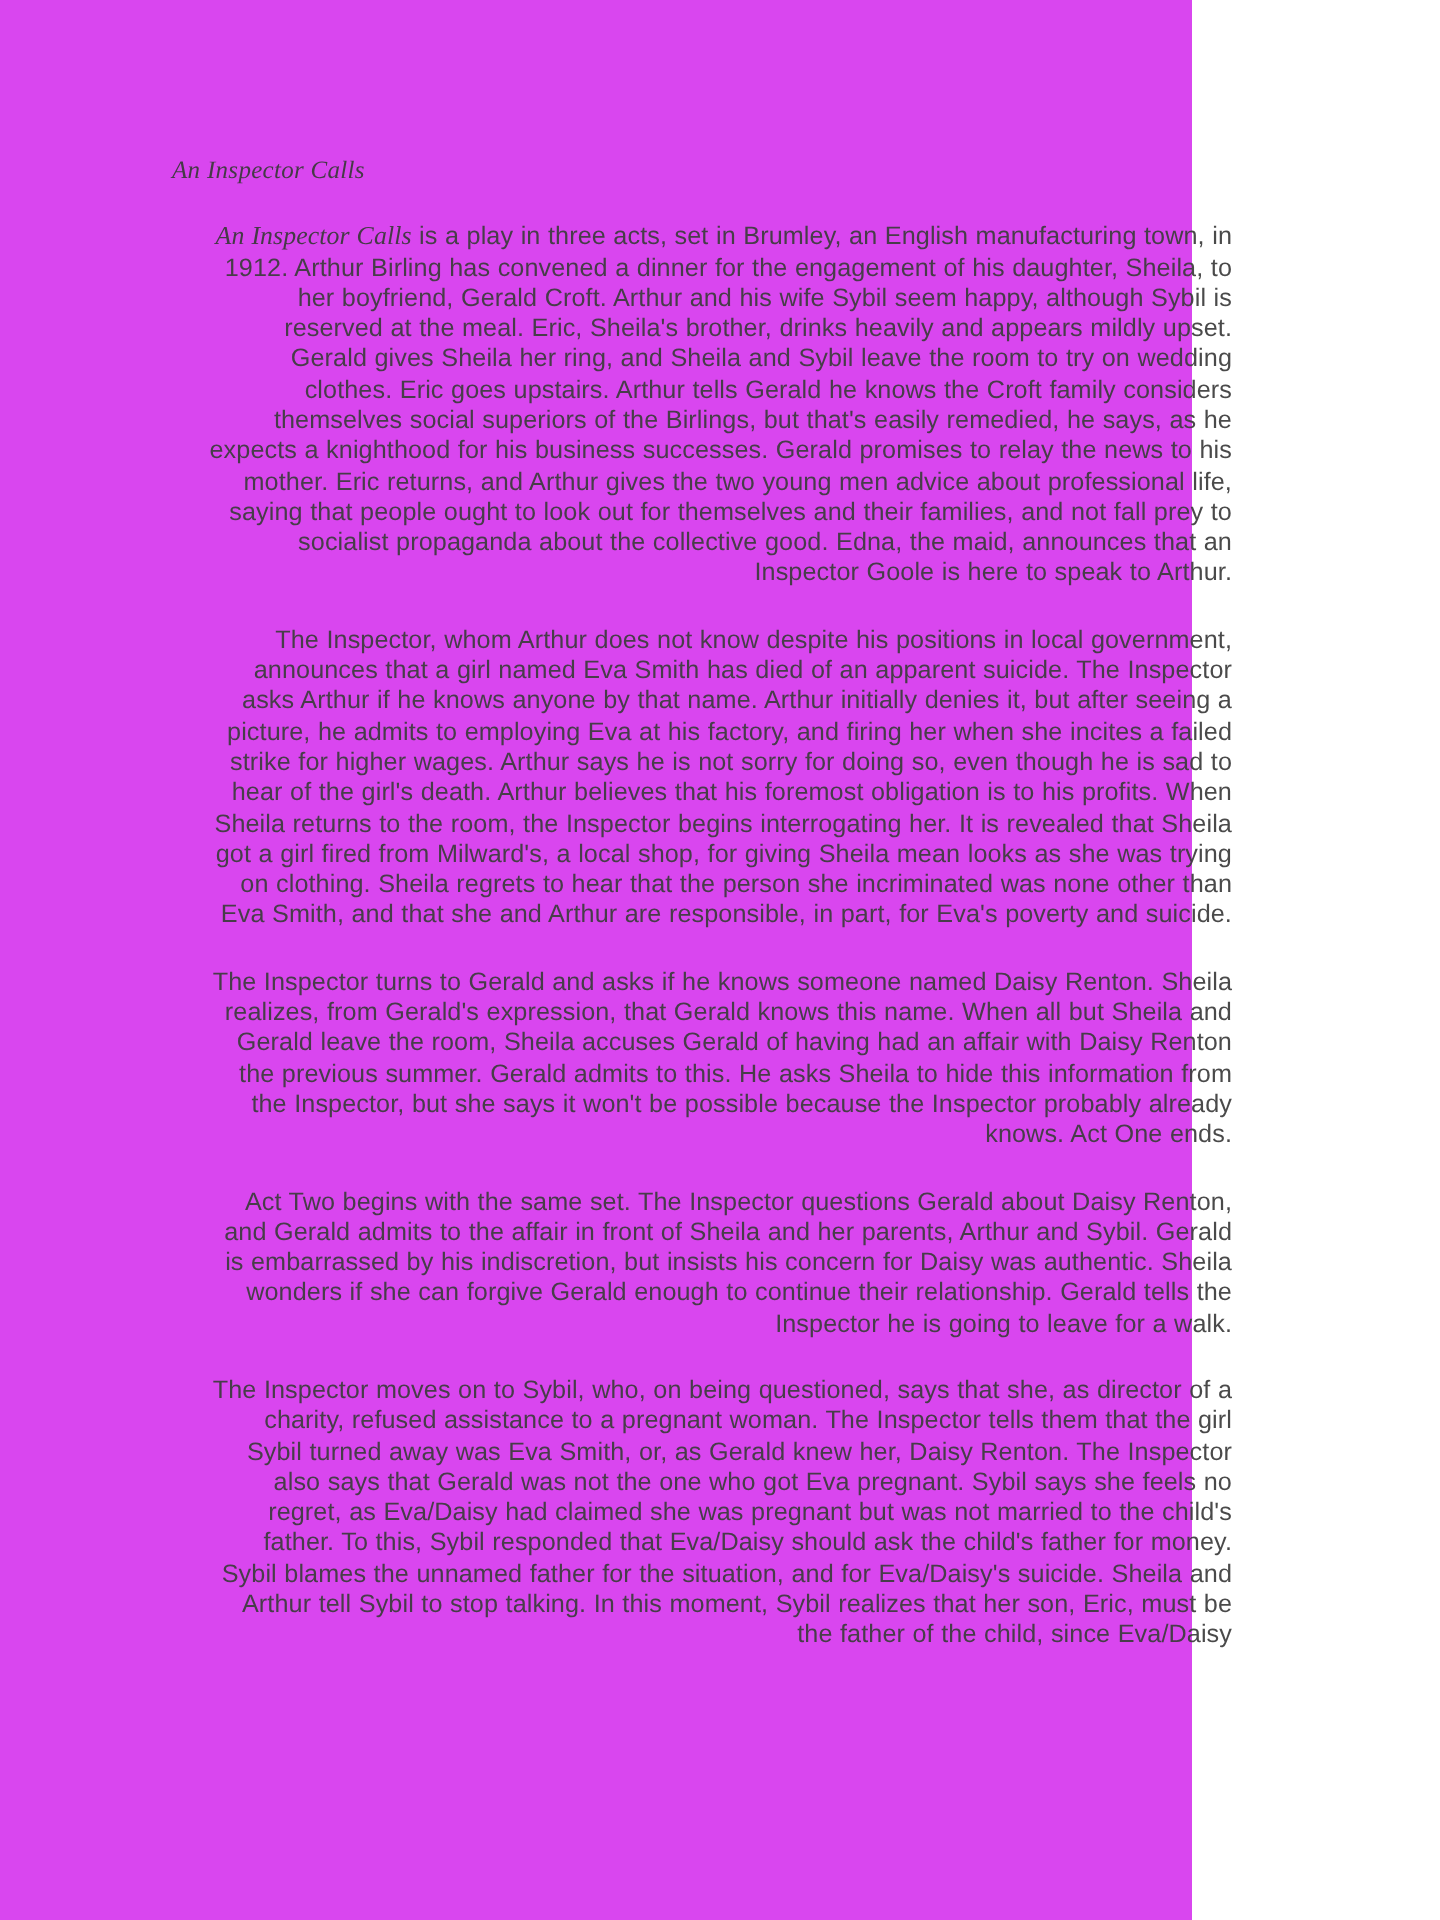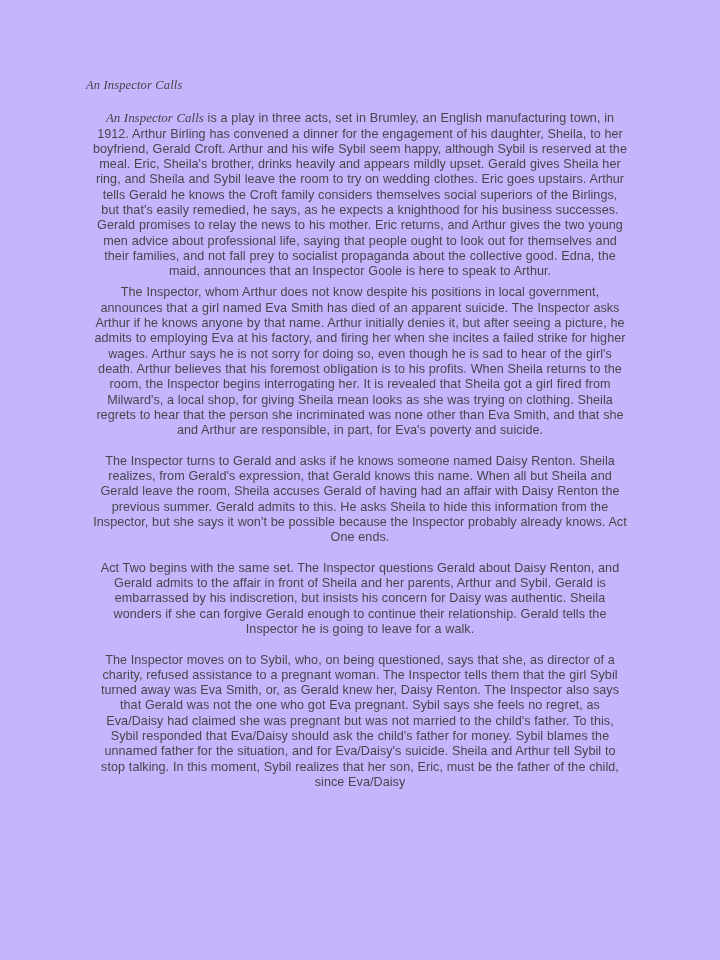--- a/index.html
+++ b/index.html
@@ -10,23 +10,23 @@
   body {
     width: 720px;
     height: 960px;
     background: #ffffff;
     font-family: "Liberation Sans", sans-serif;
     overflow: hidden;
   }
 
   #page {
     position: relative;
-    width: 720px;
+    width: 596px;
     height: 960px;
-    background: #c4b5fd;
+    background: #d946ef;
     box-sizing: border-box;
   }
 
   #doc-body {
     position: absolute;
     left: 86px;
     top: 78px;
     width: 548px;
   }
 
@@ -39,22 +39,22 @@
     letter-spacing: 0.15px;
     margin: 0 0 18px 0;
     white-space: nowrap;
   }
 
   .para {
     font-family: "Liberation Sans", sans-serif;
     font-size: 12.6px;
     line-height: 15.3px;
     color: #3d3d3d;
-    margin: 6px;
-    text-align: center;
+    margin: 18px;
+    text-align: right;
     letter-spacing: 0.05px;
     word-spacing: 0.2px;
   }
 
   
   .para.tight {
     margin-top: 0;
   }
 
   

